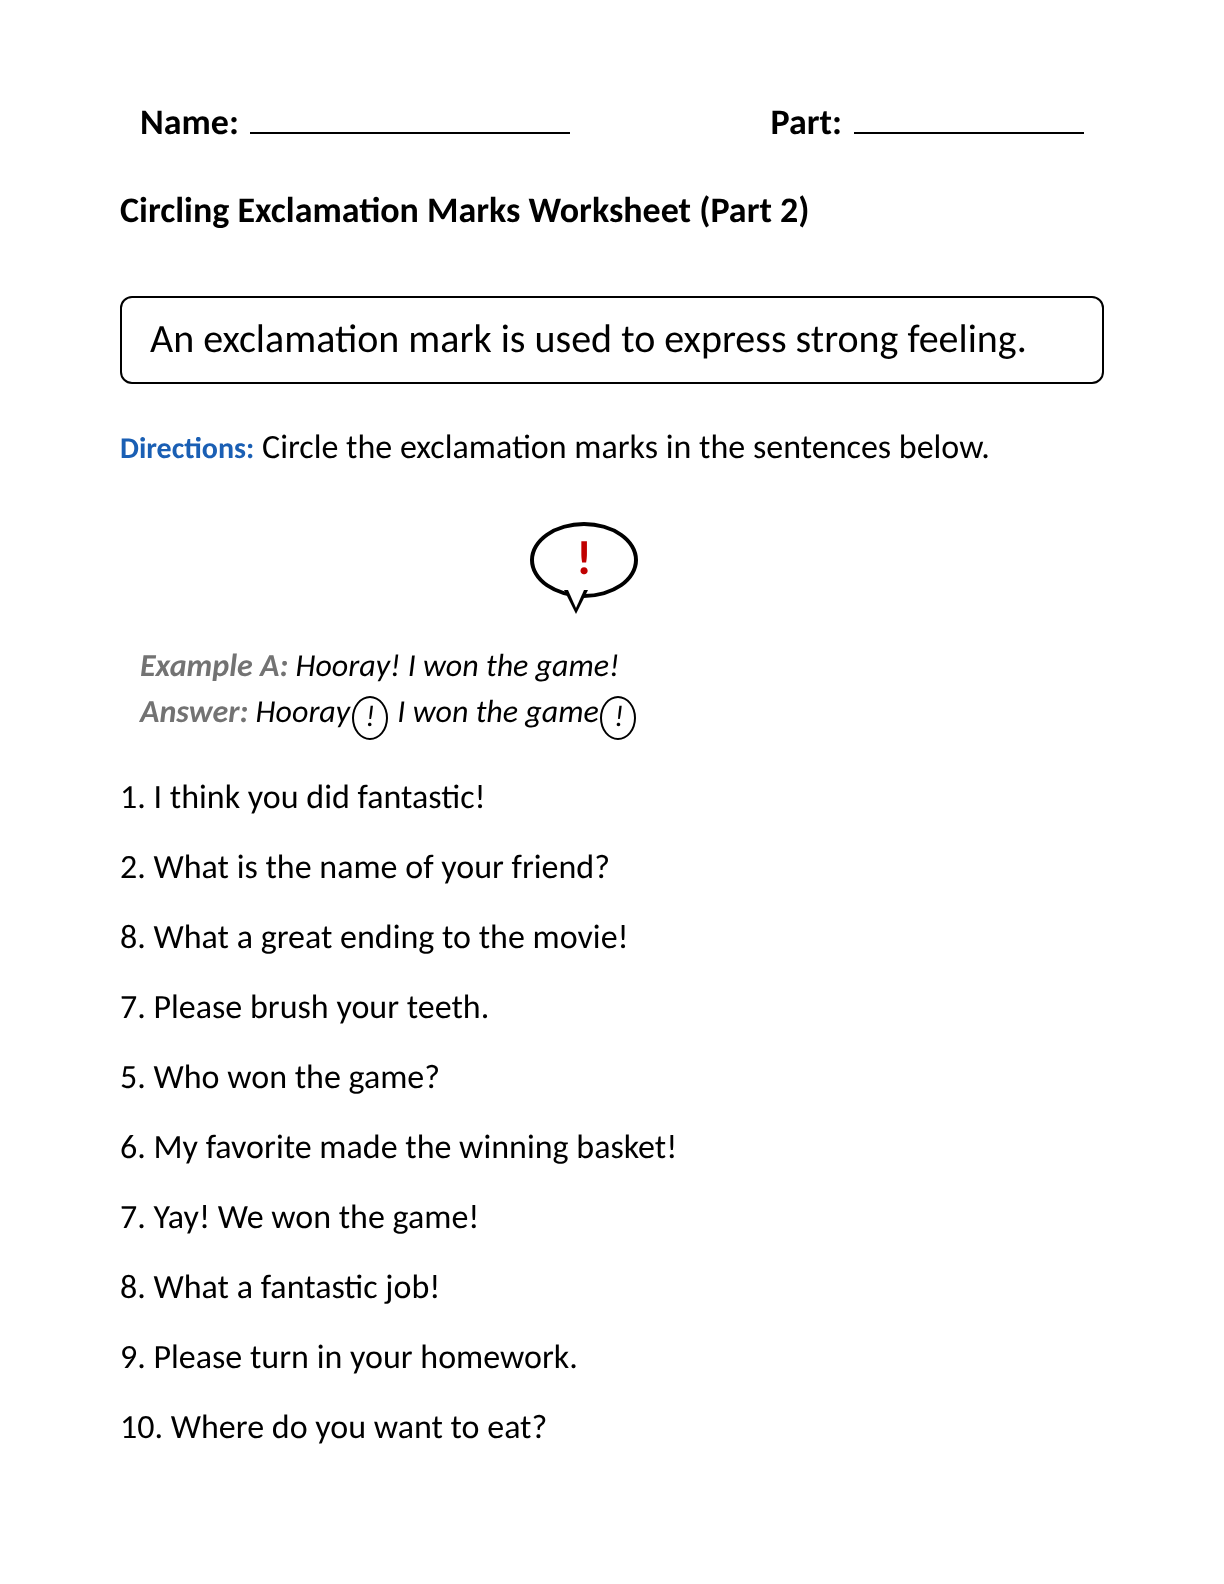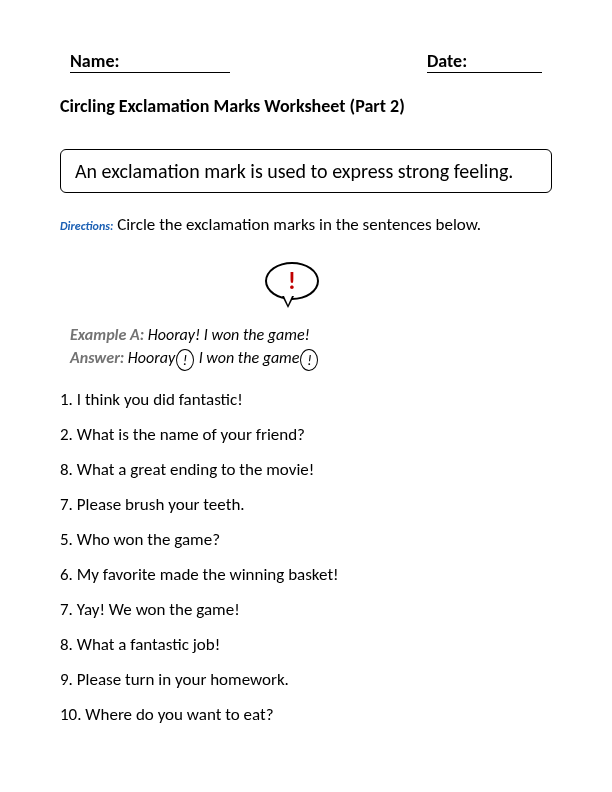--- a/index.html
+++ b/index.html
@@ -15,21 +15,20 @@
     .header-row {
       display: flex;
       justify-content: space-between;
       align-items: baseline;
       margin-bottom: 22px;
       padding: 0 10px;
     }
     .header-field {
       display: flex;
       align-items: baseline;
-      flex-direction: column;
     }
     .header-label {
       font-weight: bold;
       font-size: 18px;
       margin-right: 6px;
     }
     .blank-line {
       border-bottom: 1.5px solid #000;
       display: inline-block;
     }
@@ -47,23 +46,22 @@
       padding: 9px 14px;
       margin-bottom: 18px;
       font-size: 20px;
     }
     .directions {
       margin-bottom: 28px;
       line-height: 1.6;
     }
     .directions-label {
       font-weight: bold;
-      font-style: italic;
       color: #1a5fb4;
-      font-size: 12px;
+      font-size: 15px;
     }
     .bubble-wrap {
       position: relative;
       height: 55px;
       margin-bottom: 4px;
     }
     .bubble {
       position: absolute;
       left: 205px;
       top: -4px;
@@ -138,21 +136,21 @@
   </style>
 </head>
 <body>
 
 <div class="header-row">
   <div class="header-field">
     <span class="header-label">Name:</span>
     <span class="blank-line name-line"></span>
   </div>
   <div class="header-field">
-    <span class="header-label">Date:</span>
+    <span class="header-label">Part:</span>
     <span class="blank-line date-line"></span>
   </div>
 </div>
 
 <div class="title">Circling Exclamation Marks Worksheet (Part 2)</div>
 
 <div class="definition-box">
   <span>An exclamation mark is used to express strong feeling.</span>
 </div>
 

